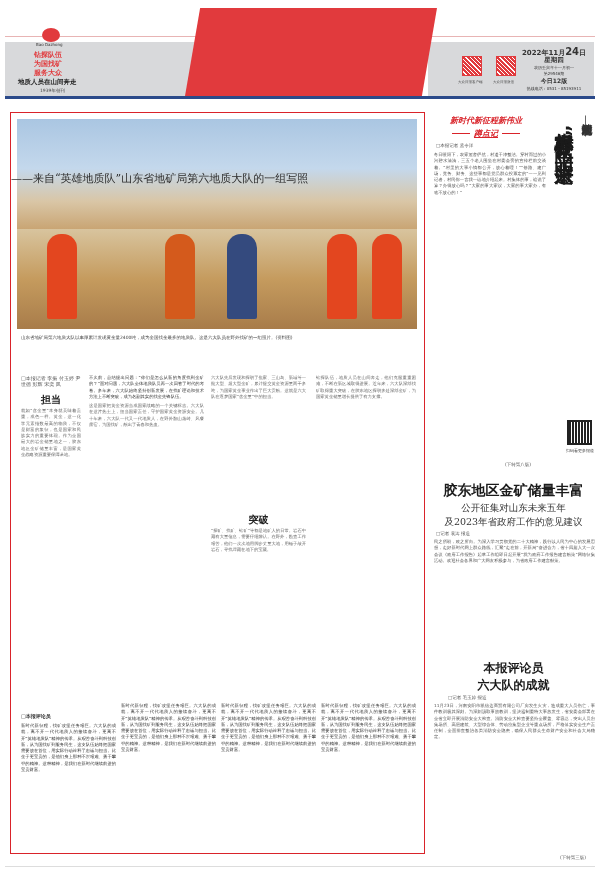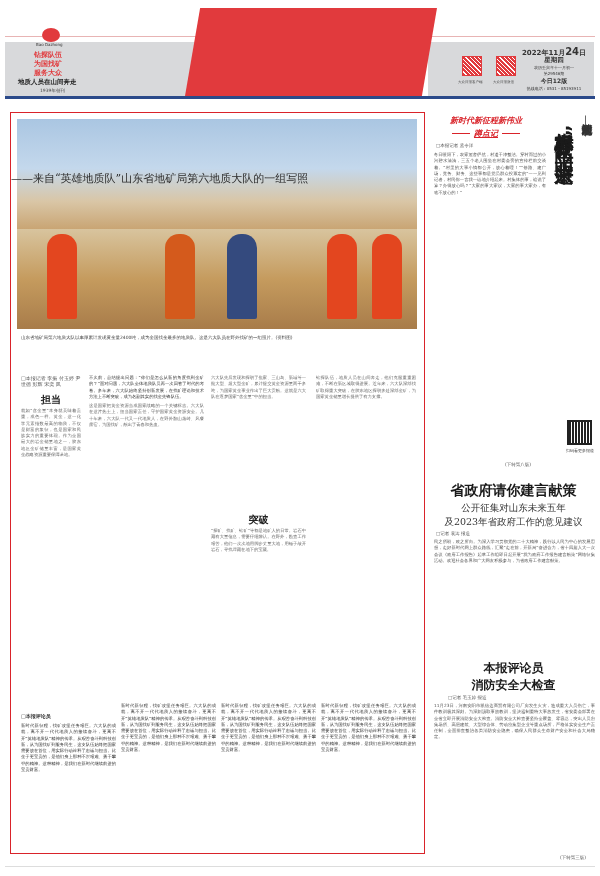--- a/index.html
+++ b/index.html
@@ -115,25 +115,25 @@
 <div class="series">新时代新征程新伟业</div>
 <div class="series2">蹲点记</div>
 <div class="vert-head">办好农村事 要让“阳光”照进来</div>
 <div class="vert-sub">滕州市南沙河镇北池村——</div>
 <div class="small-byline" style="left:436px;top:143px">□本报记者 孟令洋</div>
 <div class="col-text" style="left:434px;top:152px;width:112px;height:310px;color:#555">冬日暖阳下，农家屋舍俨然，村道干净整洁。穿村而过的小河碧水清清，三五个老人围坐在村委会旁的宣传栏前交谈着。“村里的大事小情都公开，放心着哩！”“修路、建广场，党务、财务、这些事都是党员群众投票定的”——见到记者，村民你一言我一语地介绍起来。村集体的事，谁说了算？办得放心吗？“大家的事大家议，大家的事大家办，有啥不放心的！”</div>
 <div class="small-byline" style="left:505px;top:462px">(下转第八版)</div>
 <div class="qr2"></div>
 <div class="qr2-cap">扫码看更多报道</div>
 
-<div class="r-head" style="top:482px;font-size:14px">省政府请你建言献策</div>
+<div class="r-head" style="top:482px;font-size:14px">胶东地区金矿储量丰富</div>
 <div class="r-sub" style="top:502px;font-size:9.5px">公开征集对山东未来五年</div>
 <div class="r-sub" style="top:516px;font-size:9.5px">及2023年省政府工作的意见建议</div>
 <div class="small-byline" style="left:436px;top:531px">□记者 袁涛 报道</div>
 <div class="col-text" style="left:434px;top:539px;width:161px;height:105px;color:#555">民之所盼，政之所向。为深入学习贯彻党的二十大精神，践行以人民为中心的发展思想，走好新时代网上群众路线，汇聚“走在前，开新局”奋进合力，省十四届人大一次会议《政府工作报告》起草工作组即日起开展“我为政府工作报告建言献策”网络征集活动。欢迎社会各界和广大网友积极参与，为省政府工作建言献策。</div>
 
 <div class="r-head" style="top:660px;font-size:12px">本报评论员</div>
-<div class="r-head" style="top:677px;font-size:12px">消防安全大检查</div>
+<div class="r-head" style="top:677px;font-size:12px">六大队的成就</div>
 <div class="small-byline" style="left:448px;top:695px">□记者 毛玉婷 报道</div>
 <div class="col-text" style="left:434px;top:703px;width:161px;height:150px;color:#555">11月23日，河南安阳市凯信达商贸有限公司厂房发生火灾，造成重大人员伤亡，事件教训极其深刻。为深刻汲取事故教训，坚决遏制重特大事故发生，省安委会部署在全省立即开展消防安全大检查。消防安全大检查要坚持全覆盖、零容忍，突出人员密集场所、高层建筑、大型综合体、劳动密集型企业等重点场所，严格落实安全生产责任制，全面排查整治各类消防安全隐患，确保人民群众生命财产安全和社会大局稳定。</div>
 <div class="small-byline" style="left:560px;top:855px">(下转第三版)</div>
 
 <div class="bottom-rule"></div>
 
 </body></html>

